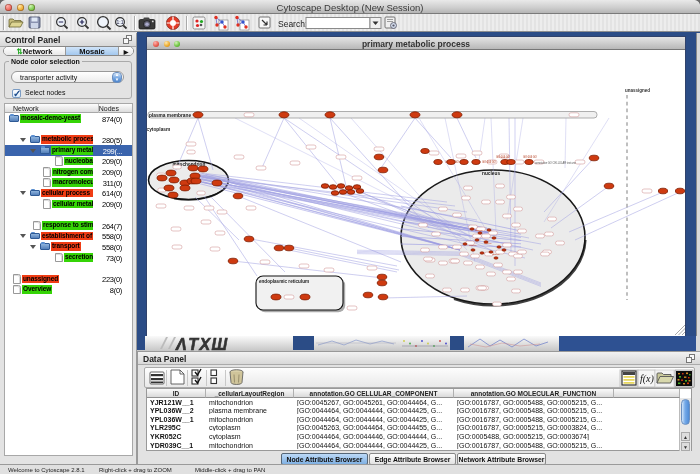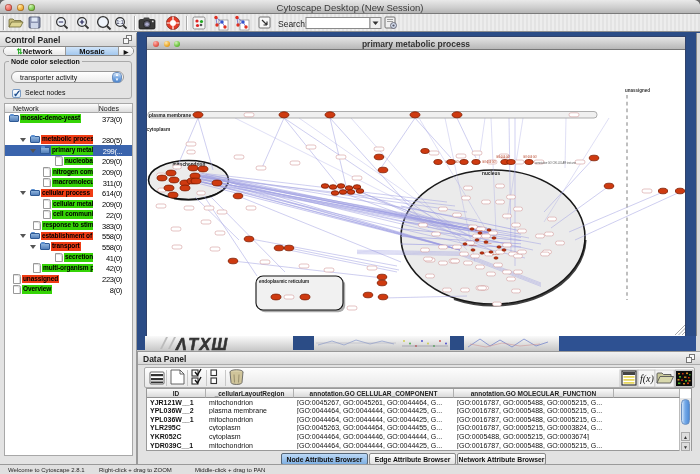--- a/index.html
+++ b/index.html
@@ -177,21 +177,21 @@
     <div id="cp-check-label">Select nodes</div>
     <div id="cp-tablehead">
         <span style="position:absolute;left:8px;top:1px;">Network</span>
         <span style="position:absolute;right:13px;top:1px;">Nodes</span>
         <span style="position:absolute;right:33px;top:0;width:1px;height:9px;background:#bbb;"></span>
       </div>
     <div id="cp-tree">
         <div class="trow" style="top:0.0px;">
           <div class="folder" style="left:4px;"></div>
           <div class="chip g" style="left:15px;max-width:73px;">mosaic-demo-yeast</div>
-          <div class="num" style="">373(0)</div>
+          <div class="num" style="">874(0)</div>
         </div>
 <div class="trow" style="top:21.4px;">
           <div class="arrow" style="left:15px;"></div>
           <div class="folder" style="left:25px;"></div>
           <div class="chip r" style="left:36px;width:52px;">metabolic process</div>
           <div class="num" style="">280(5)</div>
         </div>
 <div class="trow" style="top:32.1px;background:#3a64ad;">
           <div class="arrow" style="left:25px;"></div>
           <div class="folder" style="left:35px;"></div>
@@ -217,51 +217,41 @@
           <div class="arrow" style="left:15px;"></div>
           <div class="folder" style="left:25px;"></div>
           <div class="chip r" style="left:36px;width:52px;">cellular process</div>
           <div class="num" style="">614(0)</div>
         </div>
 <div class="trow" style="top:85.6px;">
           <div class="page" style="left:38px;"></div>
           <div class="chip g" style="left:47px;width:41px;">cellular metabo</div>
           <div class="num" style="">209(0)</div>
         </div>
-<div class="trow" style="top:96.3px;">
-          <div class="page" style="left:38px;"></div>
-          <div class="chip g" style="left:47px;width:41px;">cell communicat</div>
-          <div class="num" style="">22(0)</div>
-        </div>
 <div class="trow" style="top:107.0px;">
           <div class="page" style="left:28px;"></div>
           <div class="chip g" style="left:37px;width:51px;">response to stimul</div>
-          <div class="num" style="">383(0)</div>
+          <div class="num" style="">264(7)</div>
         </div>
 <div class="trow" style="top:117.7px;">
           <div class="arrow" style="left:15px;"></div>
           <div class="folder" style="left:25px;"></div>
           <div class="chip r" style="left:36px;width:52px;">establishment of lo</div>
           <div class="num" style="">558(0)</div>
         </div>
 <div class="trow" style="top:128.4px;">
           <div class="arrow" style="left:25px;"></div>
           <div class="folder" style="left:35px;"></div>
           <div class="chip r" style="left:46px;max-width:42px;">transport</div>
           <div class="num" style="">558(0)</div>
         </div>
 <div class="trow" style="top:139.1px;">
           <div class="page" style="left:50px;"></div>
           <div class="chip g" style="left:59px;width:29px;">secretion</div>
-          <div class="num" style="">41(0)</div>
-        </div>
-<div class="trow" style="top:149.8px;">
-          <div class="page" style="left:28px;"></div>
-          <div class="chip g" style="left:37px;width:51px;">multi-organism pro</div>
-          <div class="num" style="">42(0)</div>
+          <div class="num" style="">73(0)</div>
         </div>
 <div class="trow" style="top:160.5px;">
           <div class="page" style="left:8px;"></div>
           <div class="chip r" style="left:17px;max-width:71px;">unassigned</div>
           <div class="num" style="">223(0)</div>
         </div>
 <div class="trow" style="top:171.2px;">
           <div class="page" style="left:8px;"></div>
           <div class="chip g" style="left:17px;max-width:71px;">Overview</div>
           <div class="num" style="">8(0)</div>

